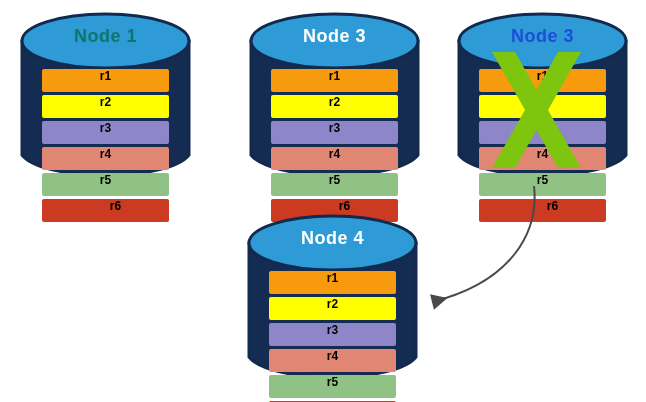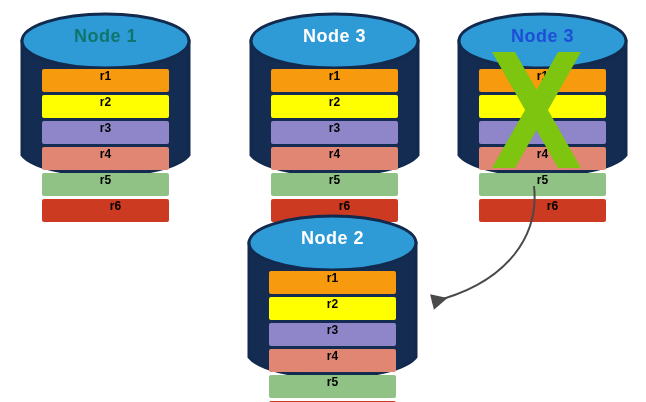--- a/index.html
+++ b/index.html
@@ -145,21 +145,21 @@
         <path d="M103,44 L126,44 L60,160 L37,160 Z" fill="#7DC50F"></path>
       </g>
     </svg>
   </div>
 
   <div class="node" id="node-4" style="left:245px; top:210px;">
     <svg class="node-svg" viewBox="0 0 175 180">
       <path d="M4,33 L4,147 A 86 27 0 0 0 171 147 L171,33 Z" fill="#142B52" stroke="#132A4F" stroke-width="3"></path>
       <ellipse cx="87.5" cy="33" rx="83.5" ry="27" fill="#2E9BD6" stroke="#132A4F" stroke-width="3"></ellipse>
     </svg>
-    <div class="node-title" style="color: rgb(255, 255, 255);">Node  2</div>
+    <div class="node-title" style="color: rgb(255, 255, 255);">Node  4</div>
     <div class="rows">
       <div class="row" style="background: rgb(247, 154, 14); color: rgb(0, 0, 0);">r1</div>
       <div class="row" style="background: rgb(255, 255, 0); color: rgb(0, 0, 0);">r2</div>
       <div class="row" style="background: rgb(142, 134, 200); color: rgb(0, 0, 0);">r3</div>
       <div class="row" style="background: rgb(224, 134, 115); color: rgb(0, 0, 0);">r4</div>
       <div class="row" style="background: rgb(144, 194, 134); color: rgb(0, 0, 0);">r5</div>
       <div class="row" style="background: rgb(204, 58, 34); color: rgb(0, 0, 0);">r6</div>
     </div>
   </div>
 

